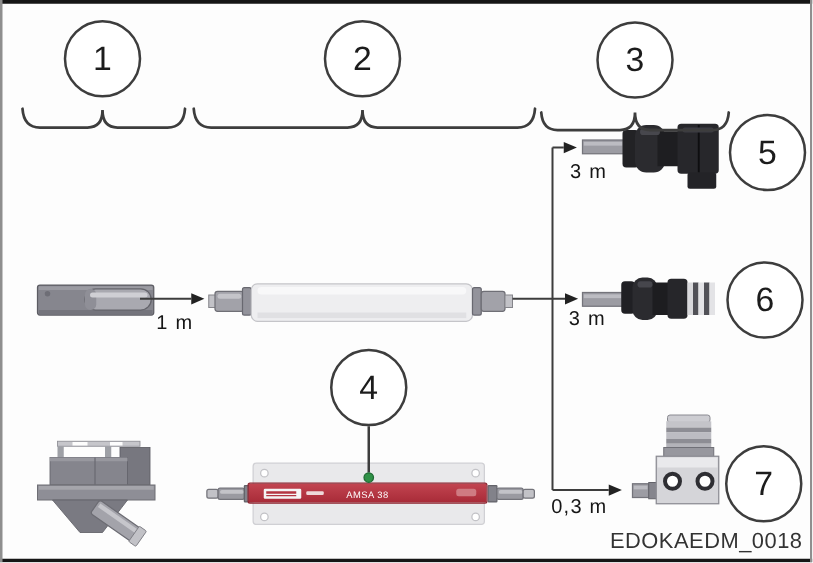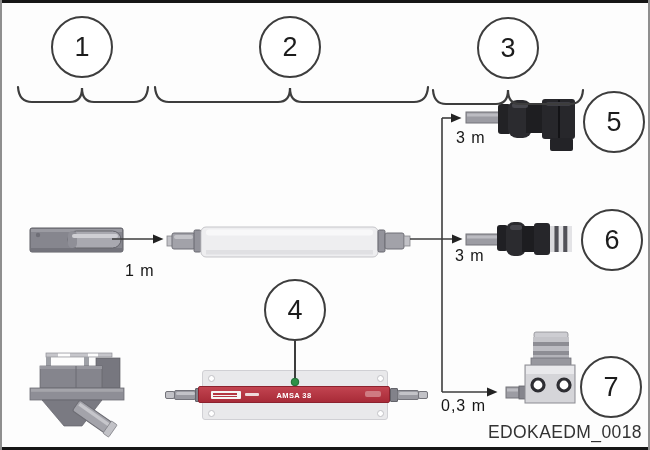--- a/index.html
+++ b/index.html
@@ -17,21 +17,21 @@
   #amsa{position:absolute;left:165px;top:368px;width:263px;height:58px;z-index:2;}
   .cable-seg{position:absolute;background:#9a9aa1;border:1px solid #73737a;border-radius:2px;box-sizing:border-box;}
   .cable-hi{position:absolute;background:#c3c3c8;border-radius:2px;}
   .nut{position:absolute;background:#82828a;border:1px solid #63636a;border-radius:1px;box-sizing:border-box;}
   .plate{position:absolute;left:37px;top:2px;width:186px;height:50px;background:#e9e9eb;
          border:1px solid #d0d0d4;border-radius:3px;box-sizing:border-box;}
   .screw{position:absolute;width:7px;height:7px;border-radius:50%;background:#fff;border:1px solid #c2c2c6;box-sizing:border-box;}
   .redbar{position:absolute;left:33px;top:18px;width:192px;height:17px;border-radius:2px;
           background:linear-gradient(#c24450,#a82b38);border:1px solid #8c222e;box-sizing:border-box;}
   .redbar .lbl{position:absolute;left:50%;top:4px;transform:translateX(-50%);
-               color:#fff;font-size:7.5px;font-weight:bold;letter-spacing:.4px;white-space:nowrap;}
+               color:#fff;font-size:7.5px;font-weight:normal;letter-spacing:.4px;white-space:nowrap;}
   .mark-white{position:absolute;left:12px;top:4px;width:30px;height:8px;background:#f5f5f5;border-radius:1px;}
   .mark-white i{position:absolute;left:2px;width:24px;height:1.5px;background:#b43642;}
   .mark-dash{position:absolute;left:46px;top:6px;width:14px;height:3px;background:#eed9da;border-radius:1px;}
   .mark-pink{position:absolute;right:8px;top:4px;width:16px;height:6px;background:#cf7b82;border-radius:2px;}
 </style>
 </head>
 <body>
 
 <div id="stage">
 
@@ -200,20 +200,20 @@
   <div class="callout" style="left:583px;top:91px">
       <span>5</span>
     </div>
   <div class="callout" style="left:581px;top:209px">
       <span>6</span>
     </div>
   <div class="callout" style="left:580px;top:356px">
       <span>7</span>
     </div>
 
-  <div class="measure" style="left:125px;top:262px">1 m</div>
+  <div class="measure" style="left:125px;top:250px">1 m</div>
   <div class="measure" style="left:456px;top:129px">3 m</div>
   <div class="measure" style="left:455px;top:247px">3 m</div>
   <div class="measure" style="left:441px;top:397px">0,3 m</div>
 
   <div class="figcode" style="right:8px;top:422px">EDOKAEDM_0018</div>
 
 </div>
 
 </body></html>

